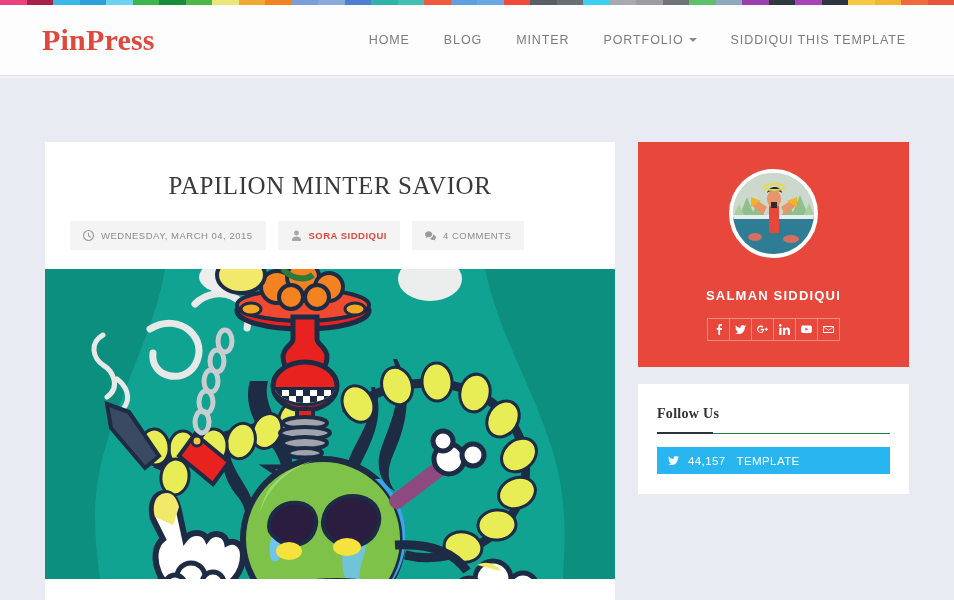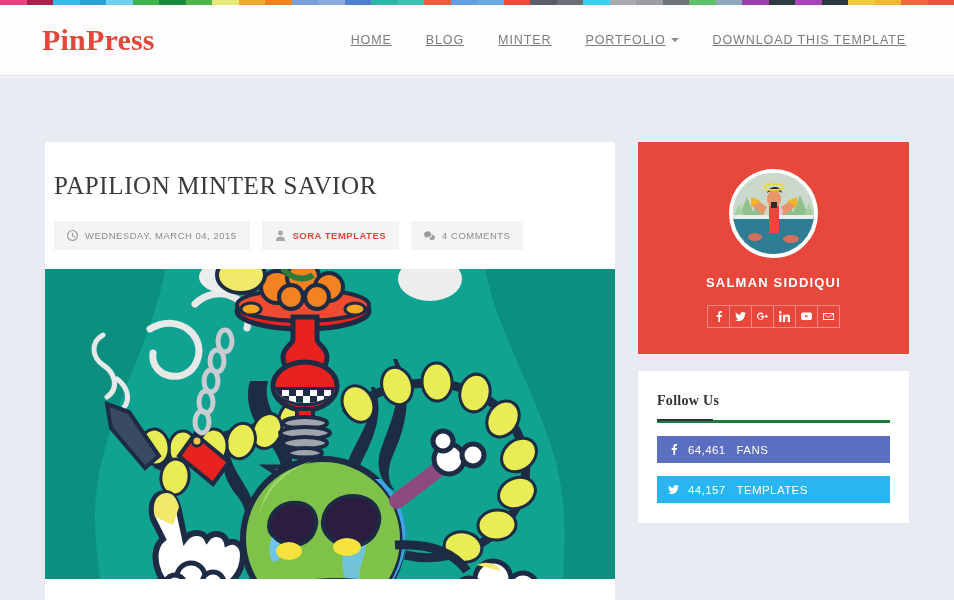--- a/index.html
+++ b/index.html
@@ -39,21 +39,20 @@
   #mainnav { margin-left: auto; margin-right: 48px; display: flex; align-items: center; }
   .navitem {
     font-size: 12.5px;
     color: #7c7c7c;
     letter-spacing: .9px;
     margin-left: 34px;
     cursor: pointer;
     white-space: nowrap;
     display: flex;
     align-items: center;
-    text-decoration: underline;
   }
   .navitem:first-child { margin-left: 0; }
   .caret {
     display: inline-block;
     margin-left: 5px;
     width: 0; height: 0;
     border-left: 4px solid transparent;
     border-right: 4px solid transparent;
     border-top: 4px solid #8a8a8a;
   }
@@ -61,21 +60,21 @@
   
   #wrap {
     display: flex;
     padding: 66px 45px 0 45px;
     gap: 23px;
   }
   #content { width: 570px; background: #fff; }
   #sidebar { width: 271px; }
 
   
-  #post-head { padding: 30px 25px 0 9px; }
+  #post-head { padding: 30px 25px 0 25px; text-align: center; }
   #post-title {
     font-family: "Liberation Serif", serif;
     font-size: 25px;
     color: #3a3a3a;
     letter-spacing: .6px;
     font-weight: normal;
     cursor: pointer;
   }
   #post-meta { display: flex; gap: 12px; margin-top: 21px; padding-bottom: 19px; }
   .meta-box {
@@ -118,21 +117,21 @@
   #avatar {
     width: 89px; height: 89px;
     border-radius: 50%;
     border: 4px solid #fff;
     margin: 0 auto;
     overflow: hidden;
     position: relative;
     background: #cfd9cc;
   }
   #profile-name {
-    margin-top: 17px;
+    margin-top: 30px;
     font-size: 13px;
     font-weight: bold;
     letter-spacing: 1.2px;
   }
   #profile-bio {
     margin-top: 16px;
     font-size: 10.5px;
     line-height: 2.1;
     color: #ffe5e2;
     letter-spacing: .2px;
@@ -146,21 +145,21 @@
     cursor: pointer;
   }
   .soc svg { width: 11px; height: 11px; fill: #fff; }
 
   
   #follow {
     background: #fff;
     margin-top: 17px;
     padding: 22px 19px 20px 19px;
   }
-  #follow-title-wrap { position: relative; padding-bottom: 11px; border-bottom: 3px solid #15803d; }
+  #follow-title-wrap { position: relative; padding-bottom: 11px; border-bottom: 1px solid #15803d; }
   #follow-title {
     font-family: "Liberation Serif", serif;
     font-size: 14px;
     font-weight: bold;
     color: #333;
     letter-spacing: .3px;
   }
   #follow-title-wrap:after {
     content: ""; position: absolute; left: 0; bottom: -1px;
     width: 56px; height: 2px; background: #2f3238;
@@ -233,21 +232,21 @@
         <span>BLOG</span>
       </div>
       <div class="navitem">
         <span>MINTER</span>
       </div>
       <div class="navitem">
         <span>PORTFOLIO</span>
         <span class="caret"></span>
       </div>
       <div class="navitem">
-        <span>DOWNLOAD THIS TEMPLATE</span>
+        <span>SIDDIQUI THIS TEMPLATE</span>
       </div>
     </nav>
 </div>
 
 <div id="wrap">
 
   <main id="content">
     <div id="post-head">
       <h1 id="post-title">PAPILION MINTER SAVIOR</h1>
 
@@ -257,21 +256,21 @@
           <svg class="meta-ico" viewBox="0 0 16 16">
             <path d="M8 0a8 8 0 100 16A8 8 0 008 0zm0 14.4A6.4 6.4 0 118 1.6a6.4 6.4 0 010 12.8zm.8-10.4H7.2v4.8l4 2.4.8-1.3-3.2-1.9z"></path>
           </svg>
           <span>WEDNESDAY, MARCH 04, 2015</span>
         </div>
 
         <div class="meta-box author">
           <svg class="meta-ico" viewBox="0 0 16 16">
             <path d="M8 8a3.6 3.6 0 100-7.2A3.6 3.6 0 008 8zm0 1.4c-2.6 0-6.4 1.3-6.4 3.9V16h12.8v-2.7c0-2.6-3.8-3.9-6.4-3.9z"></path>
           </svg>
-          <span>SORA TEMPLATES</span>
+          <span>SORA SIDDIQUI</span>
         </div>
 
         <div class="meta-box">
           <svg class="meta-ico" viewBox="0 0 18 16">
             <path d="M6 1C2.7 1 0 3.2 0 5.9c0 1.5.9 2.9 2.2 3.8-.1.9-.6 1.8-1.3 2.4 1.2-.1 2.4-.6 3.3-1.3.6.1 1.2.2 1.8.2 3.3 0 6-2.2 6-4.9S9.3 1 6 1z"></path>
             <path d="M13.2 6.6c2.8.3 4.8 2.2 4.8 4.4 0 1.2-.6 2.3-1.7 3.1.1.7.5 1.4 1 1.9-.9-.1-1.8-.5-2.5-1-.5.1-1 .2-1.5.2-2.3 0-4.3-1.2-4.9-2.9 2.7-.5 4.7-2.4 4.8-4.7z"></path>
           </svg>
           <span>4 COMMENTS</span>
         </div>
 
@@ -523,31 +522,24 @@
             </svg>
           </div>
         </div>
     </div>
 
     <div id="follow">
       <div id="follow-title-wrap">
         <div id="follow-title">Follow Us</div>
       </div>
       <div id="follow-bars">
-          <div class="follow-bar" style="background: rgb(90, 111, 192);">
-            <svg viewBox="0 0 16 16">
-              <path d="M10.3 16V8.7h2.4l.4-2.8h-2.8V4.1c0-.8.2-1.4 1.4-1.4h1.5V.2C12.9.1 12.1 0 11.2 0 9.2 0 7.8 1.2 7.8 3.5v2.4H5.4v2.8h2.4V16h2.5z"></path>
-            </svg>
-            <span class="fb-count">64,461</span>
-            <span class="fb-label">FANS</span>
-          </div>
           <div class="follow-bar" style="background: rgb(41, 182, 240);">
             <svg viewBox="0 0 16 16">
               <path d="M16 3c-.6.3-1.2.4-1.9.5.7-.4 1.2-1 1.4-1.8-.6.4-1.3.6-2.1.8A3.3 3.3 0 007.9 5c0 .3 0 .5.1.7-2.7-.1-5.1-1.4-6.8-3.4-.3.5-.4 1-.4 1.6 0 1.1.6 2.1 1.5 2.7-.5 0-1-.2-1.5-.4 0 1.6 1.1 2.9 2.6 3.2-.3.1-.6.1-.9.1-.2 0-.4 0-.6-.1.4 1.3 1.6 2.2 3.1 2.3-1.1.9-2.5 1.4-4.1 1.4H0c1.5.9 3.2 1.5 5 1.5 6 0 9.3-5 9.3-9.3v-.4c.7-.5 1.2-1.1 1.7-1.9z"></path>
             </svg>
             <span class="fb-count">44,157</span>
-            <span class="fb-label">TEMPLATES</span>
+            <span class="fb-label">TEMPLATE</span>
           </div>
         </div>
     </div>
 
   </aside>
 </div>
 
 </body></html>

